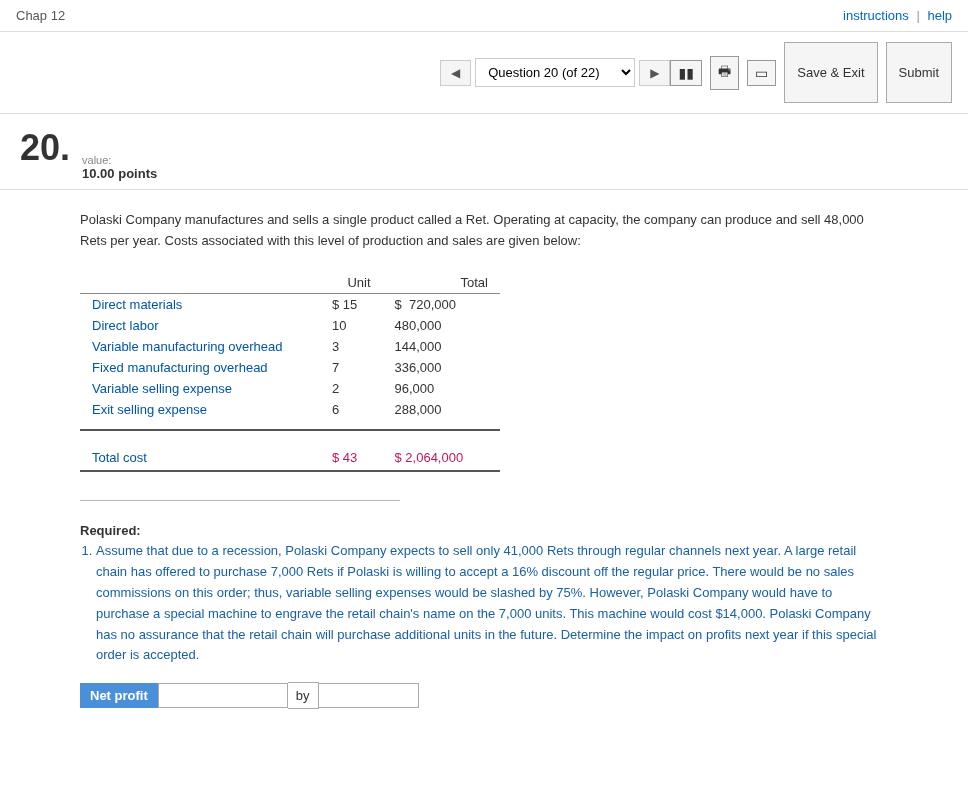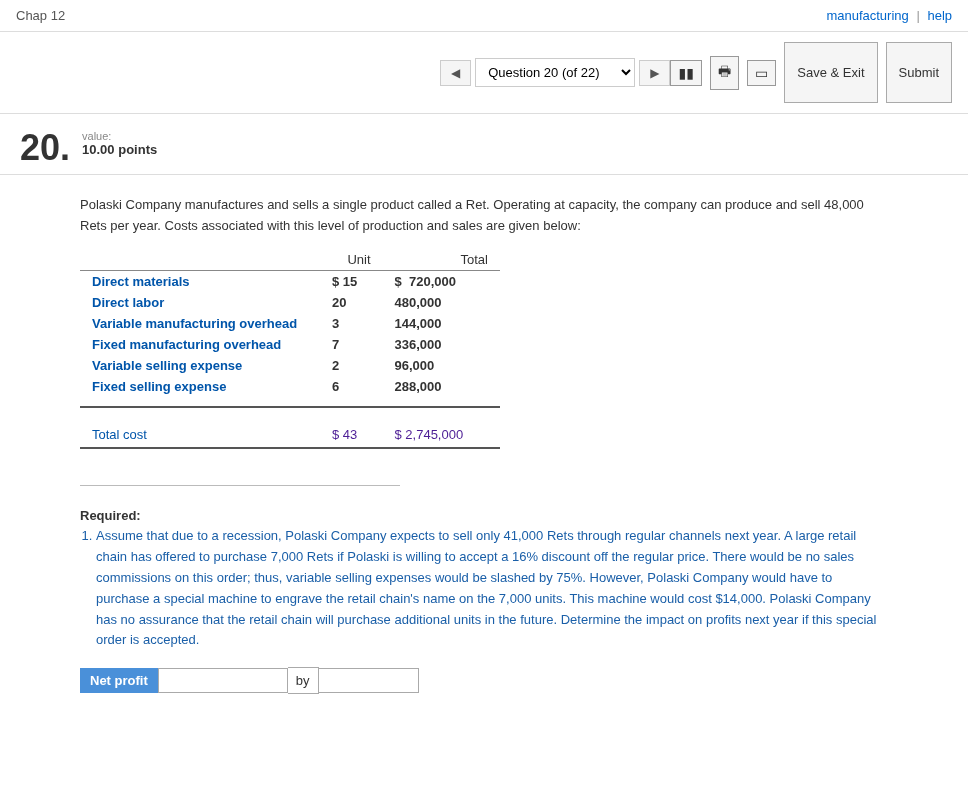--- a/index.html
+++ b/index.html
@@ -79,67 +79,66 @@
       border-bottom: 1px solid #ddd;
     }
     .question-number {
       font-size: 36px;
       font-weight: bold;
       color: #333;
       margin-right: 12px;
       line-height: 1;
     }
     .question-meta { display: flex; flex-direction: column; }
-    .question-value-label { font-size: 11px; color: #888; }
+    .question-value-label { font-size: 11px; color: #888; margin-top: 24px; }
     .question-points { font-size: 13px; font-weight: bold; color: #333; }
 
     
     .content {
       padding: 20px 80px 20px 80px;
       max-width: 960px;
     }
 
     .problem-text {
       font-size: 13px;
       color: #333;
       line-height: 1.6;
-      margin-bottom: 12px;
+      margin-bottom: 20px;
     }
 
     
     .cost-table {
       border-collapse: collapse;
-      margin-bottom: 36px;
+      margin-bottom: 28px;
       width: 420px;
     }
     .cost-table th {
       text-align: right;
       padding: 3px 12px;
       font-weight: normal;
       font-size: 13px;
       color: #333;
       border-bottom: 1px solid #aaa;
     }
     .cost-table th.left-header { text-align: left; }
     .cost-table td {
       padding: 3px 12px;
       font-size: 13px;
       color: #0055aa;
-      font-weight: bold;
     }
     .cost-table td.label { color: #0055aa; }
     .cost-table td.num { text-align: left; color: #333; }
     .cost-table tr.total-row td {
       border-top: 2px solid #555;
       padding-top: 19px;
       color: #0055aa;
       font-weight: normal;
     }
     .cost-table tr.total-row td.num {
-      color: #4c1d95;
+      color: #be185d;
       border-top: 2px solid #555;
     }
     .cost-table tr.total-row-under td {
       border-bottom: 2px solid #555;
     }
     .cost-table .header-row th {
       border-bottom: 1px solid #888;
     }
 
     .divider-line {
@@ -216,21 +215,21 @@
     .blue-text { color: #1a5fa8; }
   </style>
 </head>
 <body>
 
 <div class="top-bar">
   <div class="top-bar-left">
     <span>Chap 12</span>
   </div>
   <div class="top-bar-right">
-    <a href="#">manufacturing</a>
+    <a href="#">instructions</a>
     <span>|</span>
     <a href="#">help</a>
   </div>
 </div>
 
 <div class="nav-bar">
   <div style="flex:1"></div>
   <div class="nav-center">
     <button class="nav-btn">◀</button>
     <select class="nav-select">
@@ -274,50 +273,50 @@
       </tr>
     </thead>
     <tbody>
       <tr>
         <td class="label">Direct materials</td>
         <td class="num">$ 15</td>
         <td class="num">$&nbsp;&nbsp;720,000</td>
       </tr>
       <tr>
         <td class="label">Direct labor</td>
-        <td class="num">20</td>
+        <td class="num">10</td>
         <td class="num">480,000</td>
       </tr>
       <tr>
         <td class="label">Variable manufacturing overhead</td>
         <td class="num">3</td>
         <td class="num">144,000</td>
       </tr>
       <tr>
         <td class="label">Fixed manufacturing overhead</td>
         <td class="num">7</td>
         <td class="num">336,000</td>
       </tr>
       <tr>
         <td class="label">Variable selling expense</td>
         <td class="num">2</td>
         <td class="num">96,000</td>
       </tr>
       <tr>
-        <td class="label">Fixed selling expense</td>
+        <td class="label">Exit selling expense</td>
         <td class="num">6</td>
         <td class="num">288,000</td>
       </tr>
       <tr style="height:10px;">
           <td colspan="3"></td>
         </tr>
       <tr class="total-row">
         <td class="label">Total cost</td>
         <td class="num">$ 43</td>
-        <td class="num">$ 2,745,000</td>
+        <td class="num">$ 2,064,000</td>
       </tr>
       <tr class="total-row-under">
         <td colspan="3" style="border-bottom:2px solid #555; padding:0; height:3px;"></td>
       </tr>
     </tbody>
   </table>
 
   <hr class="divider-line">
 
 

